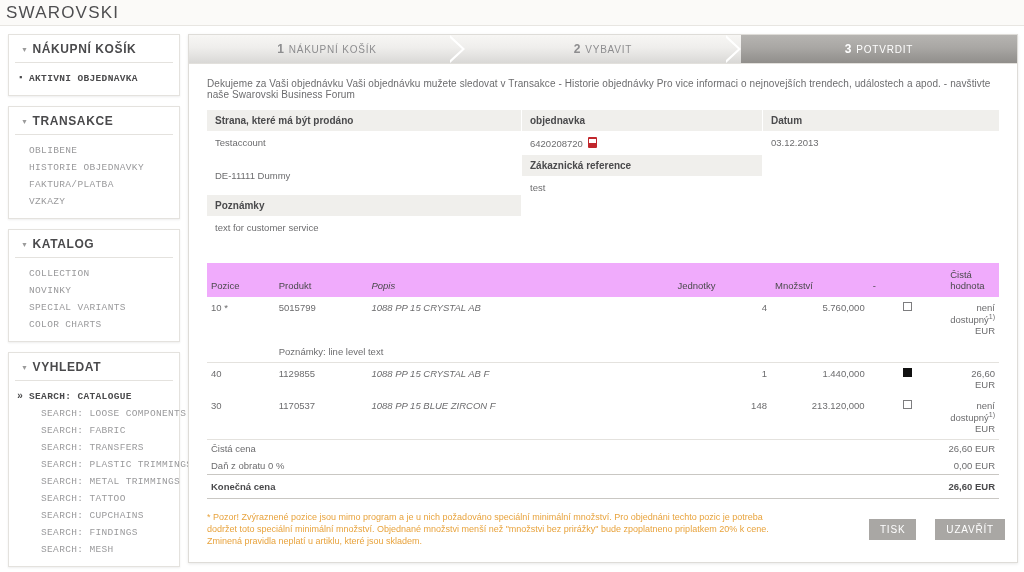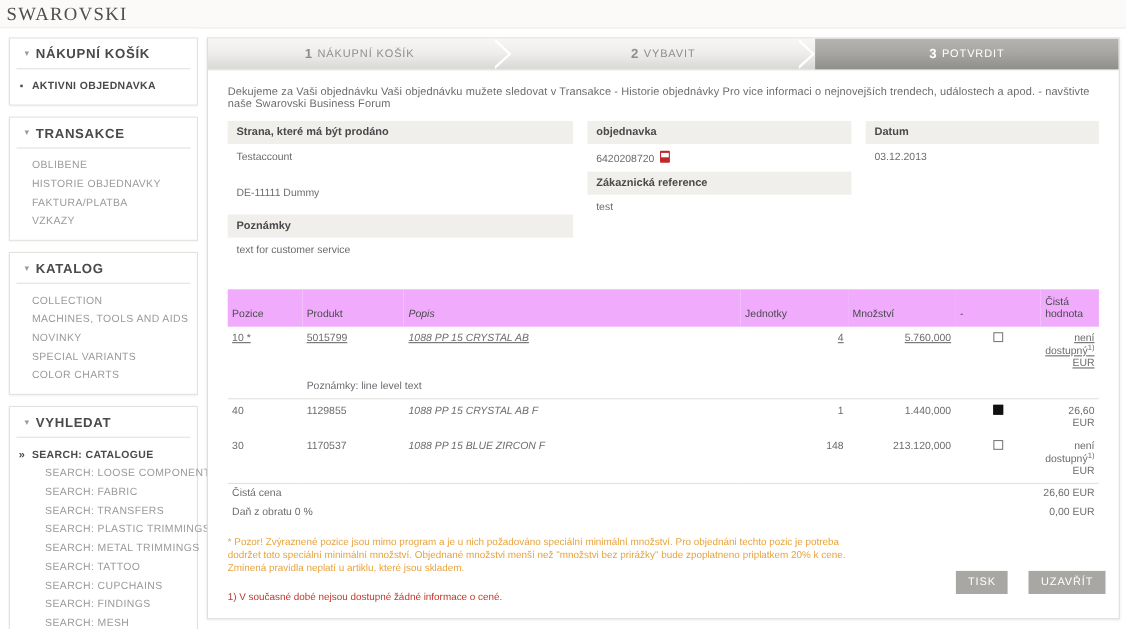--- a/index.html
+++ b/index.html
@@ -20,21 +20,21 @@
   #brand-header {
     height: 26px;
     background: #fbfaf8;
     border-bottom: 1px solid #e8e6e2;
     display: flex;
     align-items: center;
     padding-left: 6px;
     box-sizing: border-box;
   }
   #brand-logo {
-    font-family: Liberation Serif, serif;
+    font-family: Liberation Sans, sans-serif;
     font-size: 17px;
     letter-spacing: 1.2px;
     color: #4e4e50;
   }
 
   
   #page {
     position: relative;
     width: 1024px;
     height: 546px;
@@ -70,20 +70,21 @@
     margin: 0 6px 0 6px;
   }
   .panel-title .caret {
     color: #9b9b9b;
     font-size: 7px;
     margin-right: 4px;
     line-height: 1;
   }
   .panel-items {
     padding: 7px 6px 0 6px;
+    font-family: Liberation Mono, monospace;
   }
   .panel-item {
     font-size: 9.5px;
     letter-spacing: 0.35px;
     color: #9a9a9c;
     padding: 2px 0 2px 14px;
     line-height: 13px;
     white-space: nowrap;
     cursor: pointer;
   }
@@ -172,21 +173,21 @@
     padding: 14px 18px 10px 18px;
     font-size: 10px;
     color: #6c6c6e;
     letter-spacing: 0.1px;
   }
 
   
   .info-wrap {
     display: flex;
     padding: 0 18px;
-    gap: 13px;
+    gap: 1px;
   }
   .info-col-left { width: 314px; }
   .info-col-mid  { width: 240px; }
   .info-col-right{ flex: 1; }
   .info-head {
     background: #f0efec;
     font-weight: bold;
     color: #4a4a4c;
     font-size: 10px;
     padding: 5px 8px;
@@ -241,21 +242,21 @@
   tr.row-sep td { border-bottom: 1px solid #e4e2de; }
   .c-pos    { width: 60px; }
   .c-prod   { width: 85px; }
   .c-desc   { width: 300px; font-style: italic; }
   .c-units  { width: 90px; text-align: right; }
   .c-qty    { width: 90px; text-align: right; }
   .c-flag   { width: 70px; text-align: center; }
   .c-net    { text-align: right; }
   th.c-units, th.c-qty, th.c-net { text-align: right; }
   th.c-flag { text-align: center; }
-  .highlight { color: #e8a33d; text-decoration: underline; }
+  .highlight { color: #e8a33d; }
   .note-line { color: #e8a33d; padding-top: 1px; }
   .box-icon {
     display: inline-block;
     width: 7px;
     height: 7px;
     border: 1px solid #7d7d7f;
     background: #ffffff;
   }
   .box-icon.filled { background: #111111; border-color: #111111; }
   .sup { font-size: 7px; vertical-align: super; }
@@ -345,21 +346,20 @@
           <div class="panel-item ">VZKAZY</div>
         </div>
       </div>
       <div class="side-panel">
         <div class="panel-title">
           <span class="caret">▼</span>
           <span>KATALOG</span>
         </div>
         <div class="panel-items">
           <div class="panel-item ">COLLECTION</div>
-          <div class="panel-item ">MACHINES, TOOLS AND AIDS</div>
           <div class="panel-item ">NOVINKY</div>
           <div class="panel-item ">SPECIAL VARIANTS</div>
           <div class="panel-item ">COLOR CHARTS</div>
         </div>
       </div>
       <div class="side-panel">
         <div class="panel-title">
           <span class="caret">▼</span>
           <span>VYHLEDAT</span>
         </div>
@@ -481,20 +481,24 @@
         <table class="totals">
           <tbody id="totals-body">
               <tr class="">
                 <td>Čistá cena</td>
                 <td class="amt">26,60 EUR</td>
               </tr>
               <tr class="">
                 <td>Daň z obratu 0 %</td>
                 <td class="amt">0,00 EUR</td>
               </tr>
+              <tr class="grand">
+                <td>Konečná cena</td>
+                <td class="amt">26,60 EUR</td>
+              </tr>
             </tbody>
         </table>
       </div>
 
       <div id="notes">
         <div class="note-orange">* Pozor! Zvýraznené pozice jsou mimo program a je u nich požadováno speciální minimální množství. Pro objednáni techto pozic je potreba dodržet toto speciální minimální množství. Objednané množstvi menší než "množstvi bez prirážky" bude zpoplatneno priplatkem 20% k cene. Zminená pravidla neplatí u artiklu, které jsou skladem.</div>
         <div class="note-red">1) V současné dobé nejsou dostupné žádné informace o cené.</div>
 
       </div>
 

